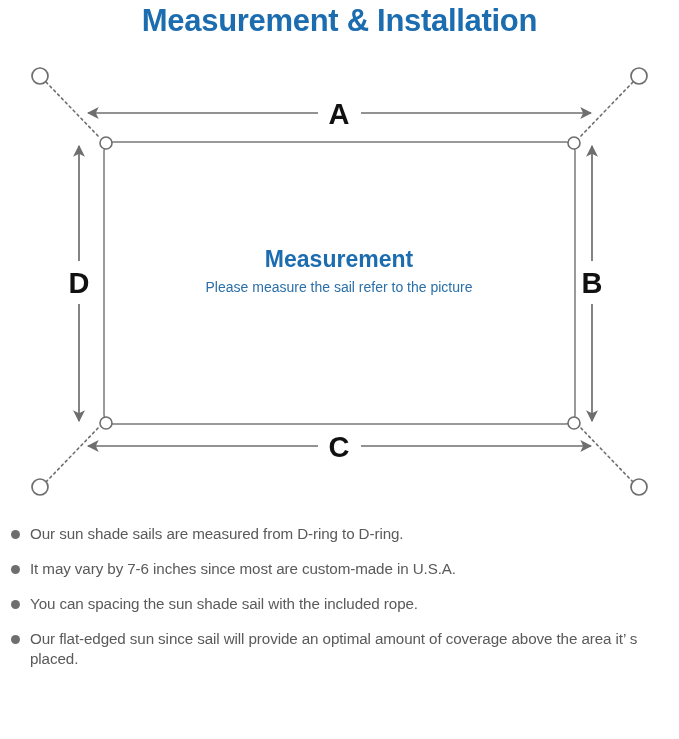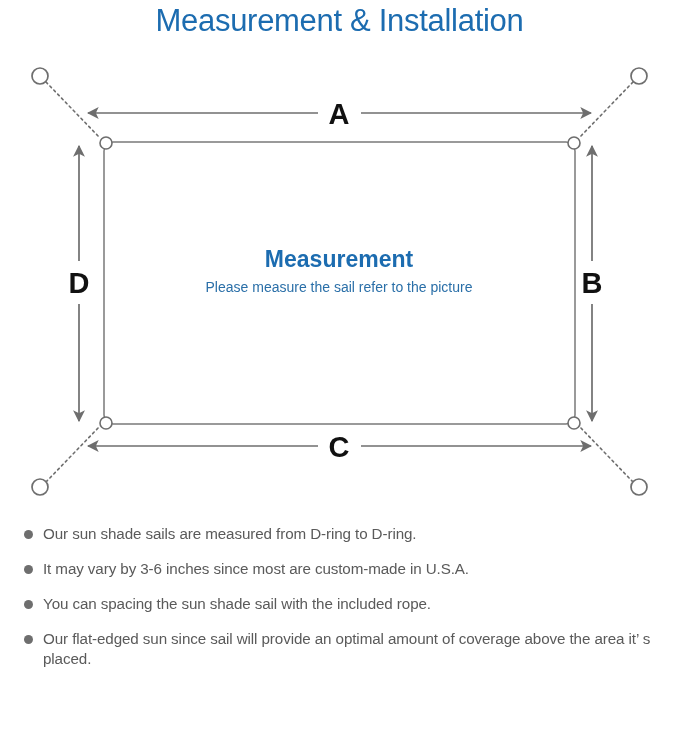--- a/index.html
+++ b/index.html
@@ -22,21 +22,21 @@
   }
 
   
   .title {
     position: absolute;
     left: 0;
     top: 0;
     width: 679px;
     text-align: center;
     font-size: 31px;
-    font-weight: normal;
+    font-weight: bold;
     color: #1c6cb0;
     letter-spacing: -0.3px;
     line-height: 38px;
     padding-top: 2px;
     white-space: nowrap;
   }
 
   
   .diagram {
     position: absolute;
@@ -73,21 +73,21 @@
     left: 0;
     top: 524px;
     width: 679px;
     padding: 0;
     margin: 0;
   }
   .note-item {
     position: relative;
     display: flex;
     align-items: flex-start;
-    padding: 0 12px 0 24px;
+    padding: 0 12px 0 11px;
     margin-bottom: 15px;
     justify-content: space-between;
   }
   .note-bullet {
     flex: 0 0 auto;
     width: 9px;
     height: 9px;
     border-radius: 50%;
     background: #6e6e6e;
     margin-top: 6px;
@@ -175,21 +175,21 @@
 
   <div class="notes">
 
     <div class="note-item">
       <span class="note-bullet"></span>
       <span class="note-text">Our sun shade sails are measured from D-ring to D-ring.</span>
     </div>
 
     <div class="note-item">
       <span class="note-bullet"></span>
-      <span class="note-text">It may vary by 3-6 inches since most are custom-made in U.S.A.</span>
+      <span class="note-text">It may vary by 7-6 inches since most are custom-made in U.S.A.</span>
     </div>
 
 
     <div class="note-item">
       <span class="note-bullet"></span>
       <span class="note-text">You can spacing the sun shade sail with the included rope.</span>
     </div>
 
     <div class="note-item">
       <span class="note-bullet"></span>

